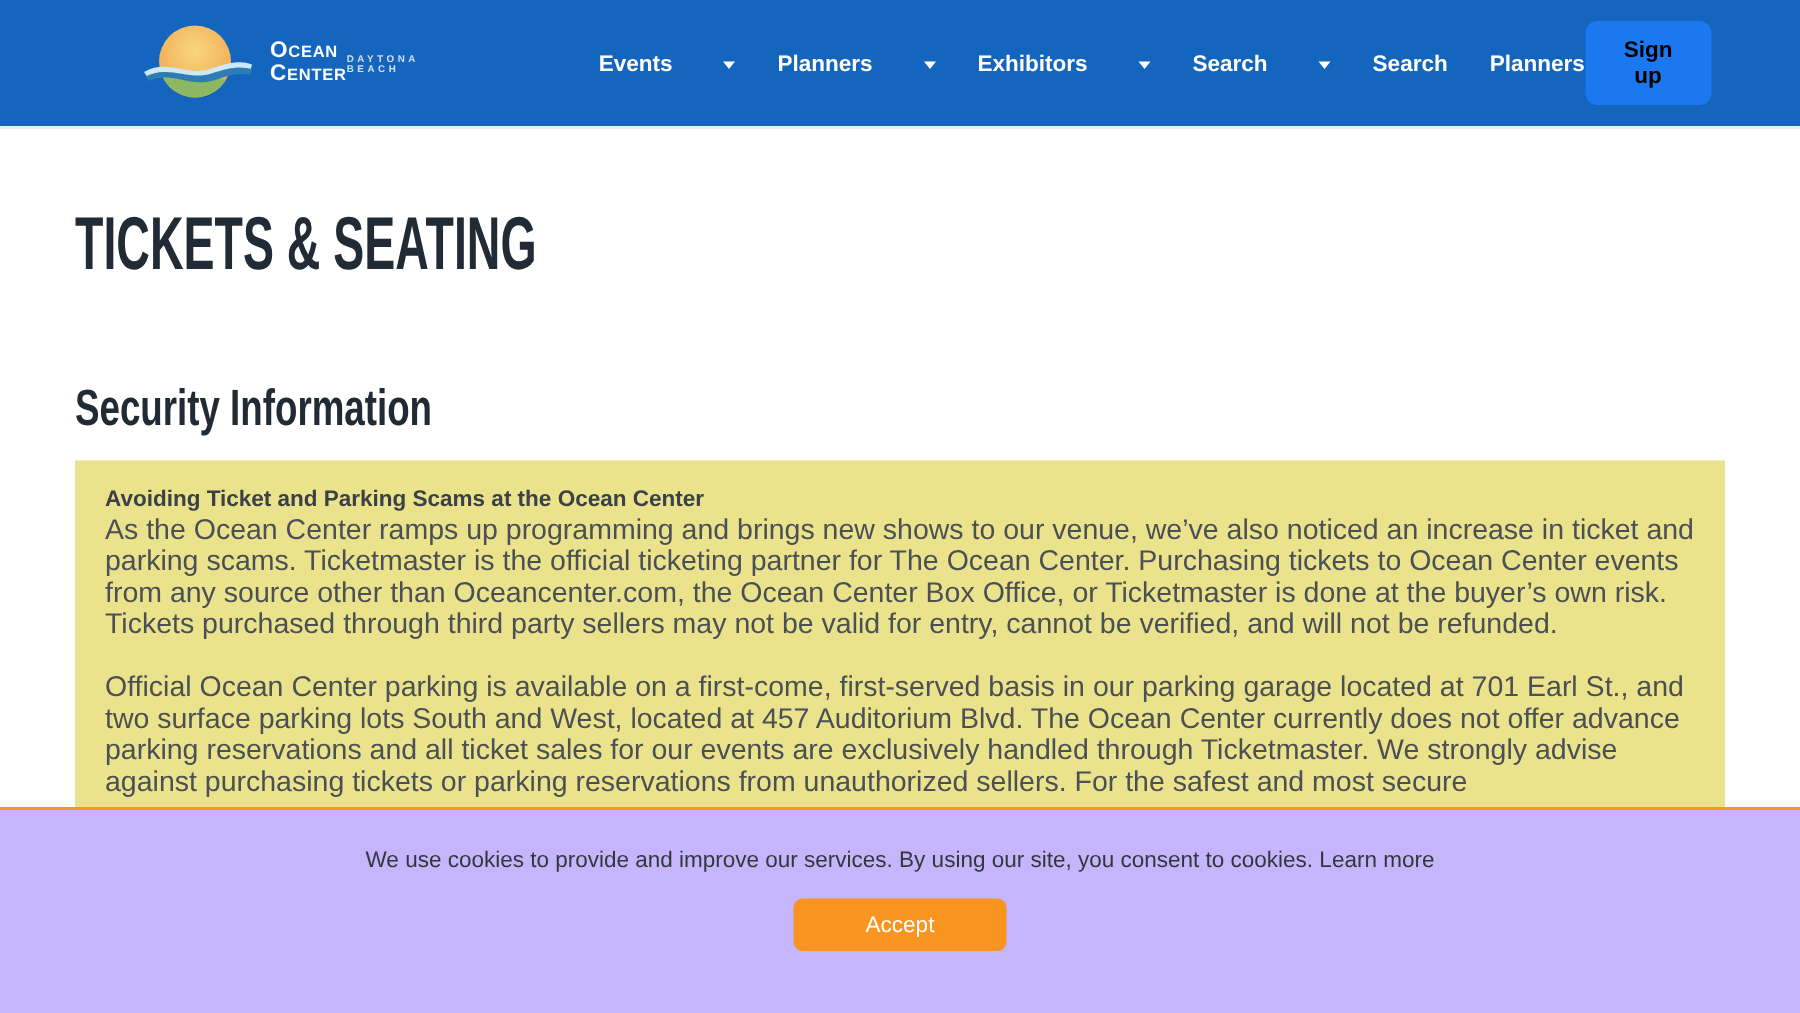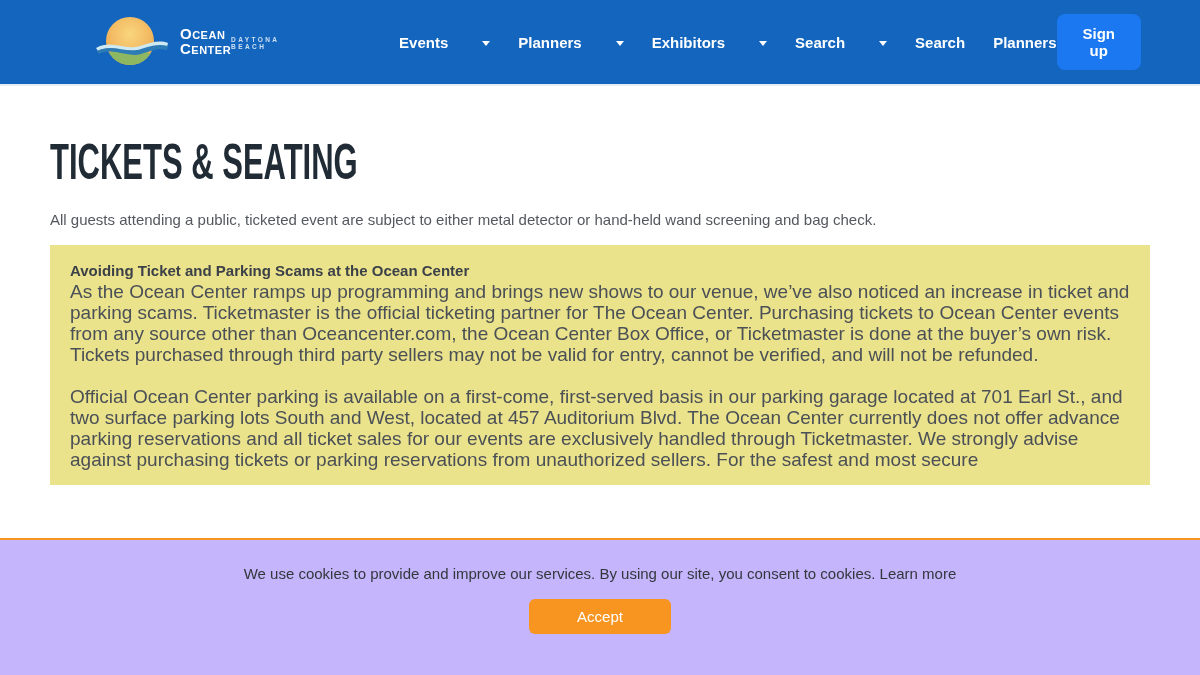--- a/index.html
+++ b/index.html
@@ -24,21 +24,21 @@
     font-variant:small-caps;margin-top:-2px;}
   .logo-sub{color:#cfe0f2;font-size:6.5px;font-weight:700;letter-spacing:2.4px;margin-top:3px;}
 
   .nav-menu{flex:1;display:flex;justify-content:center;align-items:center;gap:28px;
     margin-left:120px;}
   .nav-item{color:#fff;font-size:15px;font-weight:700;text-decoration:none;
     display:flex;align-items:center;cursor:pointer;white-space:nowrap;gap:28px;}
   .caret{display:inline-block;width:0;height:0;border-left:4px solid transparent;
     border-right:4px solid transparent;border-top:5px solid #fff;margin-left:6px;margin-top:2px;}
 
-  .signup-btn{background:var(--signup_blue);color:#ffffff;border:none;border-radius:8px;
+  .signup-btn{background:var(--signup_blue);color:#000000;border:none;border-radius:8px;
     padding:11px 26px;font-size:15px;font-weight:700;cursor:pointer;
     font-family:"Liberation Sans",sans-serif;}
 
   
   .main{padding:0 50px;}
   .page-title{margin-top:47px;color:var(--heading_dark);font-size:50px;font-weight:700;
     letter-spacing:0;}
   .page-title>span{display:inline-block;transform:scaleX(.62);transform-origin:0 50%;
     white-space:nowrap;}
   .section-title{margin-top:62px;color:var(--heading_dark);font-size:34px;font-weight:700;}
@@ -114,22 +114,24 @@
   </nav>
 
   <button class="signup-btn">Sign up</button>
 </header>
 
 <main class="main">
   <h1 class="page-title">
     <span>TICKETS &amp; SEATING</span>
   </h1>
 
+  <h2 class="section-title">
+    <span>Security Information</span>
+  </h2>
 
-  <p class="intro">All guests attending a public, ticketed event are subject to either metal detector or hand-held wand screening and bag check.</p>
 
   <section class="alert-box">
     <div class="alert-title">Avoiding Ticket and Parking Scams at the Ocean Center</div>
     <p>As the Ocean Center ramps up programming and brings new shows to our venue, we’ve also noticed an increase in ticket and parking scams. Ticketmaster is the official ticketing partner for The Ocean Center. Purchasing tickets to Ocean Center events from any source other than Oceancenter.com, the Ocean Center Box Office, or Ticketmaster is done at the buyer’s own risk. Tickets purchased through third party sellers may not be valid for entry, cannot be verified, and will not be refunded.</p>
     <p>Official Ocean Center parking is available on a first-come, first-served basis in our parking garage located at 701 Earl St., and two surface parking lots South and West, located at 457 Auditorium Blvd. The Ocean Center currently does not offer advance parking reservations and all ticket sales for our events are exclusively handled through Ticketmaster. We strongly advise against purchasing tickets or parking reservations from unauthorized sellers. For the safest and most secure</p>
   </section>
 </main>
 
 <div class="cookie-banner">
   <div class="cookie-message">

